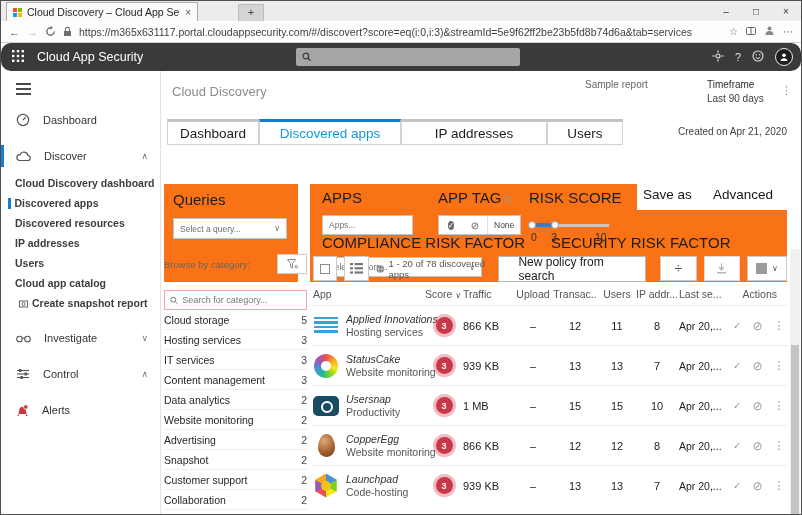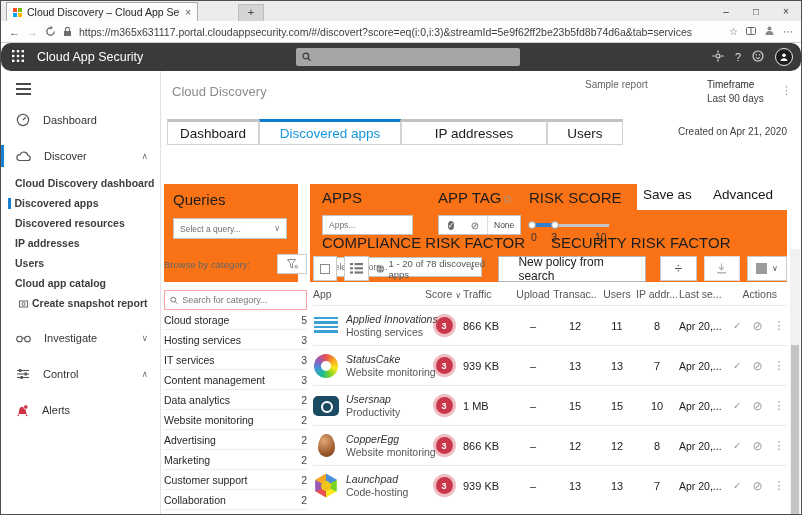--- a/index.html
+++ b/index.html
@@ -424,21 +424,21 @@
           </div>
         <div class="catrow">
             <span>Website monitoring</span>
             <span class="cnt">2</span>
           </div>
         <div class="catrow">
             <span>Advertising</span>
             <span class="cnt">2</span>
           </div>
         <div class="catrow">
-            <span>Marketing</span>
+            <span>Snapshot</span>
             <span class="cnt">2</span>
           </div>
         <div class="catrow">
             <span>Customer support</span>
             <span class="cnt">2</span>
           </div>
         <div class="catrow">
             <span>Collaboration</span>
             <span class="cnt">2</span>
           </div>

